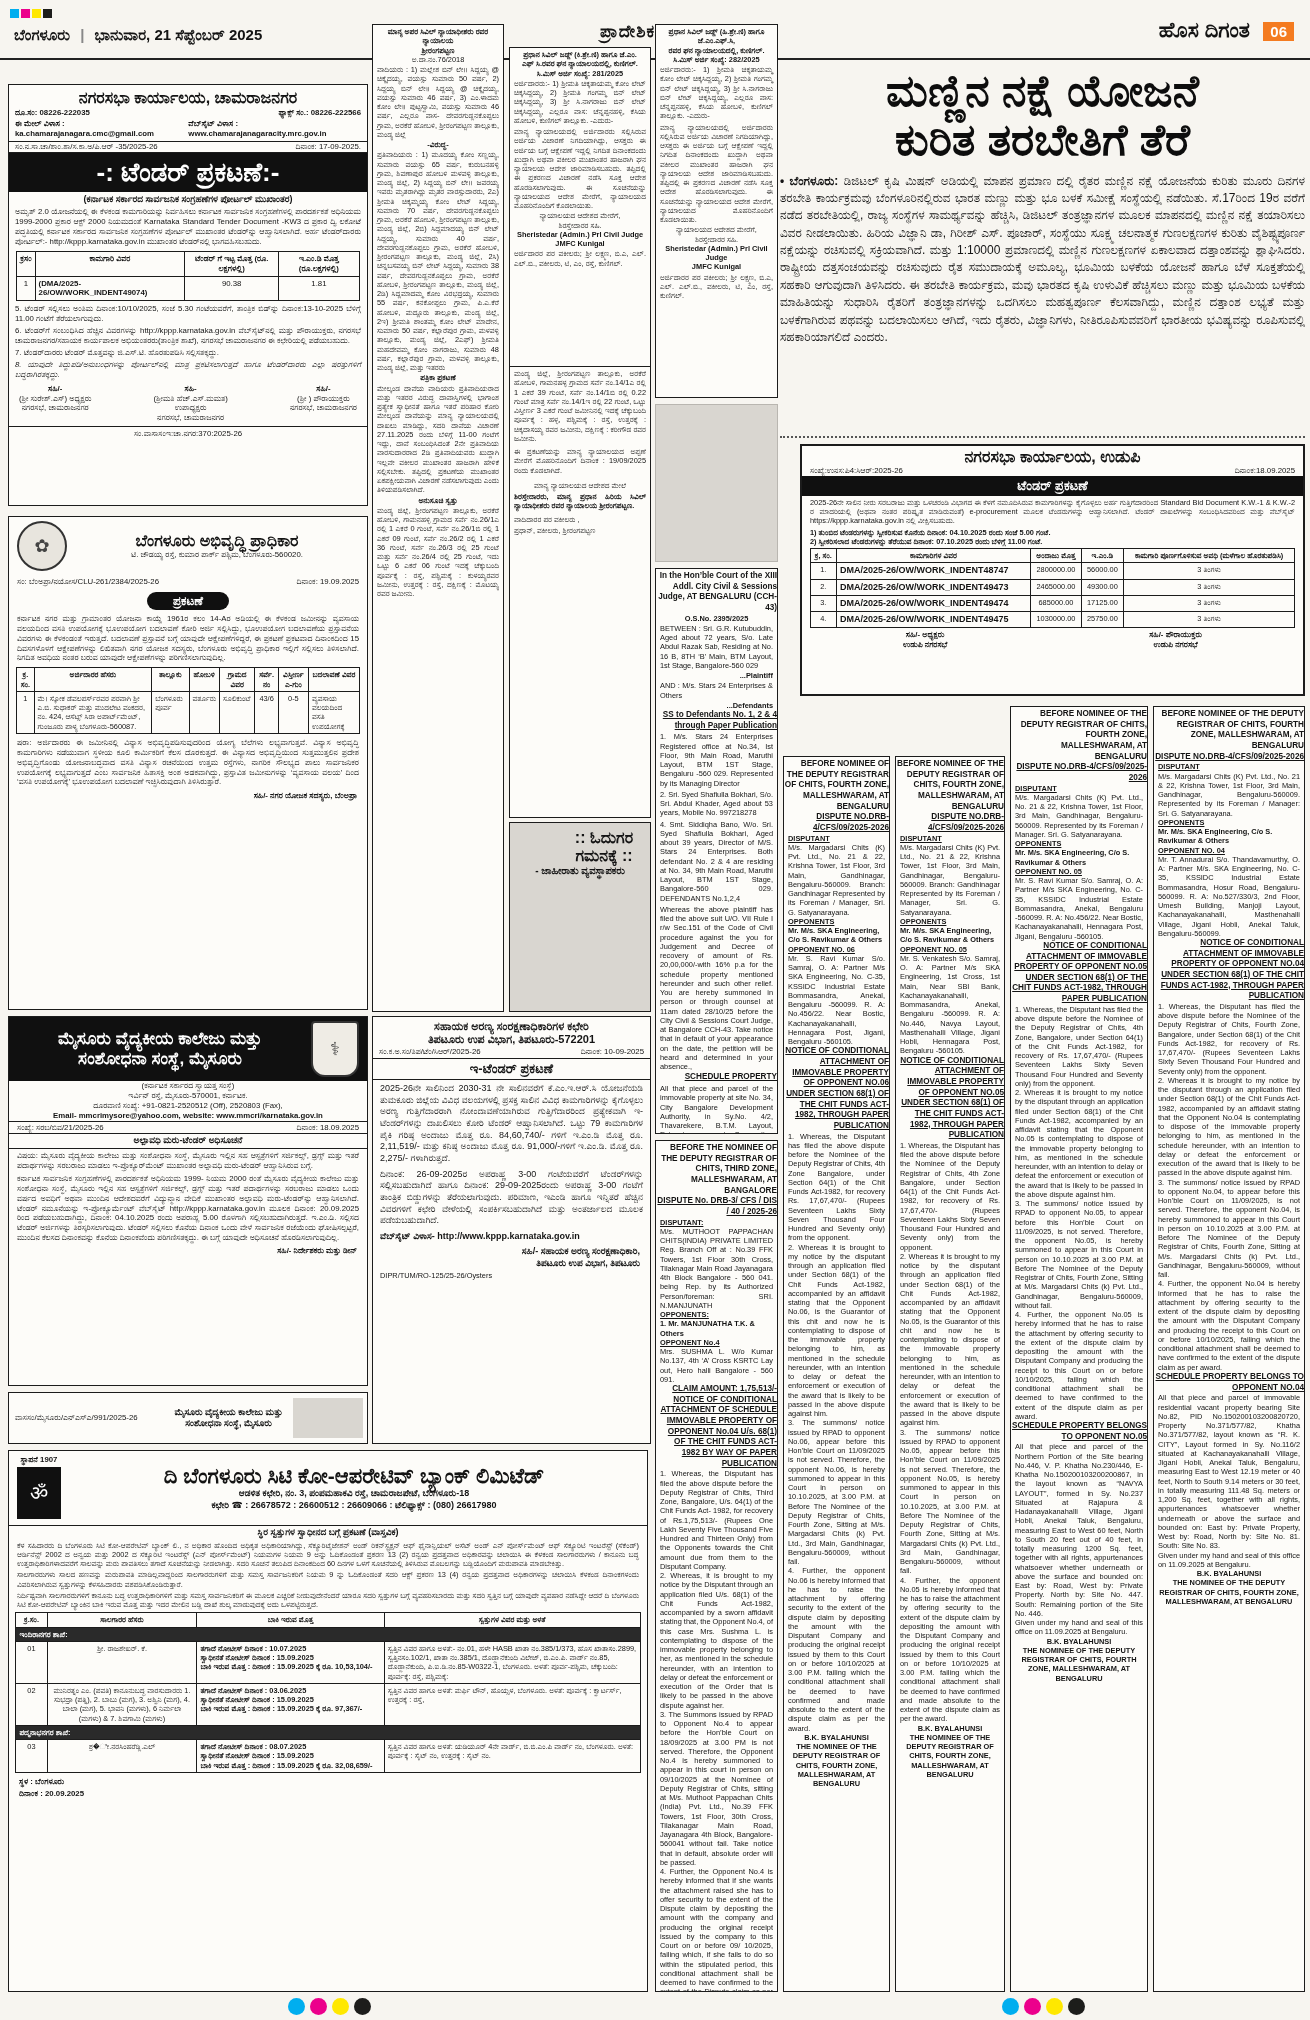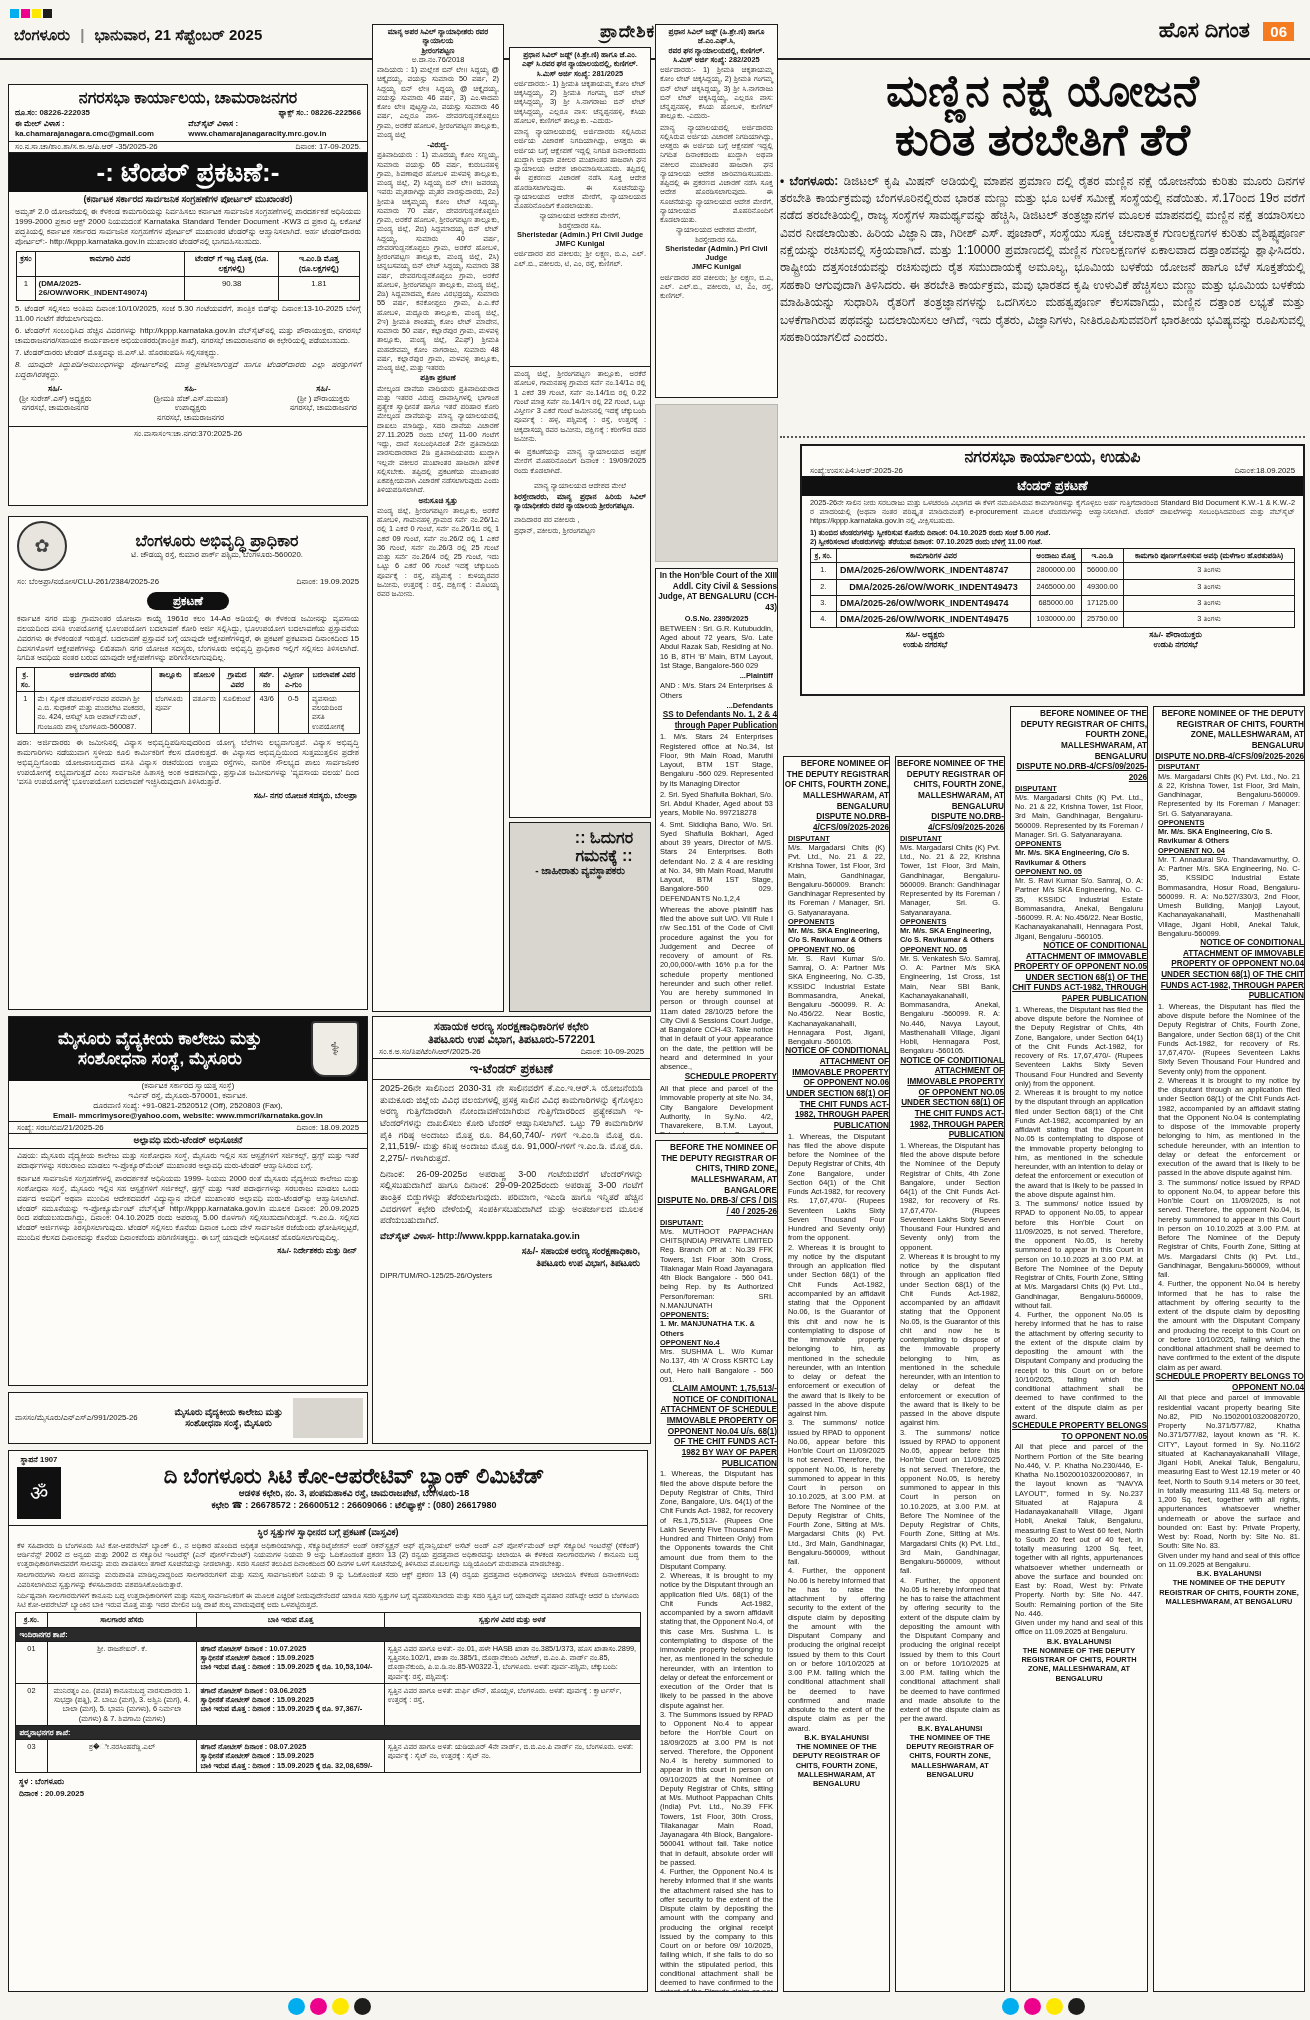--- a/index.html
+++ b/index.html
@@ -378,21 +378,21 @@
     </tr>
     <tr>
       <td class="c">1.</td>
       <td class="b" style="font-size:9px;">DMA/2025-26/OW/WORK_INDENT48747</td>
       <td class="c">2800000.00</td>
       <td class="c">56000.00</td>
       <td class="c">3 ತಿಂಗಳು</td>
     </tr>
     <tr>
       <td class="c">2.</td>
-      <td class="b" style="font-size:9px;text-align:center;">DMA/2025-26/OW/WORK_INDENT49473</td>
+      <td class="b" style="font-size:9px;">DMA/2025-26/OW/WORK_INDENT49473</td>
       <td class="c">2465000.00</td>
       <td class="c">49300.00</td>
       <td class="c">3 ತಿಂಗಳು</td>
     </tr>
     <tr>
       <td class="c">3.</td>
       <td class="b" style="font-size:9px;">DMA/2025-26/OW/WORK_INDENT49474</td>
       <td class="c">685000.00</td>
       <td class="c">17125.00</td>
       <td class="c">3 ತಿಂಗಳು</td>

